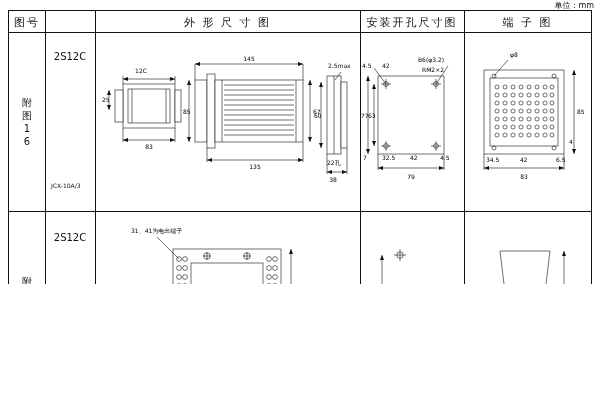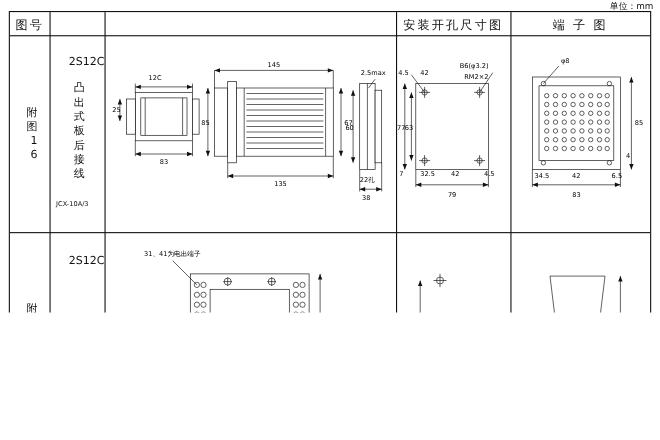--- a/index.html
+++ b/index.html
@@ -4,21 +4,21 @@
 <style>
   html,body{margin:0;padding:0;background:#fff;}
   body{width:600px;height:400px;font-family:"DejaVu Sans","Liberation Sans",sans-serif;color:#111;}
   #sheet{position:relative;width:600px;height:284px;overflow:hidden;}
   .unit{position:absolute;right:6px;top:0px;font-size:8px;color:#111;}
   .tbl{position:absolute;left:8px;top:10px;width:584px;height:382px;border:1.2px solid #111;box-sizing:border-box;padding-left:40px;}
   .vline{position:absolute;top:0;bottom:0;width:1px;background:#111;}
   .hline{position:absolute;left:0;right:0;height:1px;background:#111;}
   .hdr{position:absolute;top:0;height:22px;display:flex;align-items:center;justify-content:center;font-size:11px;letter-spacing:2px;}
   .cellpad{position:absolute;box-sizing:border-box;}
-  .vtext{font-size:10px;line-height:13px;text-align:right;}
+  .vtext{font-size:10px;line-height:13px;text-align:center;}
   .xsmall{font-size:6px;}
   svg{display:block;}
   .thin{stroke:#111;fill:none;stroke-width:.6;}
 </style>
 </head>
 <body>
 
 <div id="sheet">
 
   <div class="unit">单位：mm</div>
@@ -26,30 +26,30 @@
   <div class="tbl">
 
     <div class="hline" style="top:21px;"></div>
     <div class="hline" style="top:200px;"></div>
     <div class="vline" style="left:36px;"></div>
     <div class="vline" style="left:86px;"></div>
     <div class="vline" style="left:351px;"></div>
     <div class="vline" style="left:455px;"></div>
 
     <div class="hdr" style="left:0;width:36px;">图号</div>
+    <div class="hdr" style="left:86px;width:265px;">外 形 尺 寸 图</div>
     <div class="hdr" style="left:455px;width:127px;">端 子 图</div>
     <div class="hdr" style="left:351px;width:104px;">安装开孔尺寸图</div>
 
     <div class="cellpad" style="left:0;top:21px;width:36px;height:179px;display:flex;align-items:center;justify-content:center;">
       <div class="vtext" style="width:14px;">附 图 1 6</div>
     </div>
 
     <div class="cellpad" style="left:36px;top:21px;width:50px;height:179px;">
       <div class="vtext" style="position:absolute;left:0;right:0;top:18px;">2S12C</div>
-      <div class="vtext" style="position:absolute;left:18px;top:42px;width:14px;">凸出式板后接线</div>
       <div class="xsmall" style="position:absolute;left:6px;top:150px;">JCX-10A/3</div>
     </div>
 
     <div class="cellpad" style="left:86px;top:21px;width:265px;height:179px;">
       <svg width="265" height="179" viewBox="0 0 265 179">
 
         <g class="thin">
           <rect x="28" y="52" width="52" height="44" fill="#fff"></rect>
           <rect x="20" y="58" width="8" height="32" fill="#fff"></rect>
           <rect x="80" y="58" width="6" height="32" fill="#fff"></rect>

